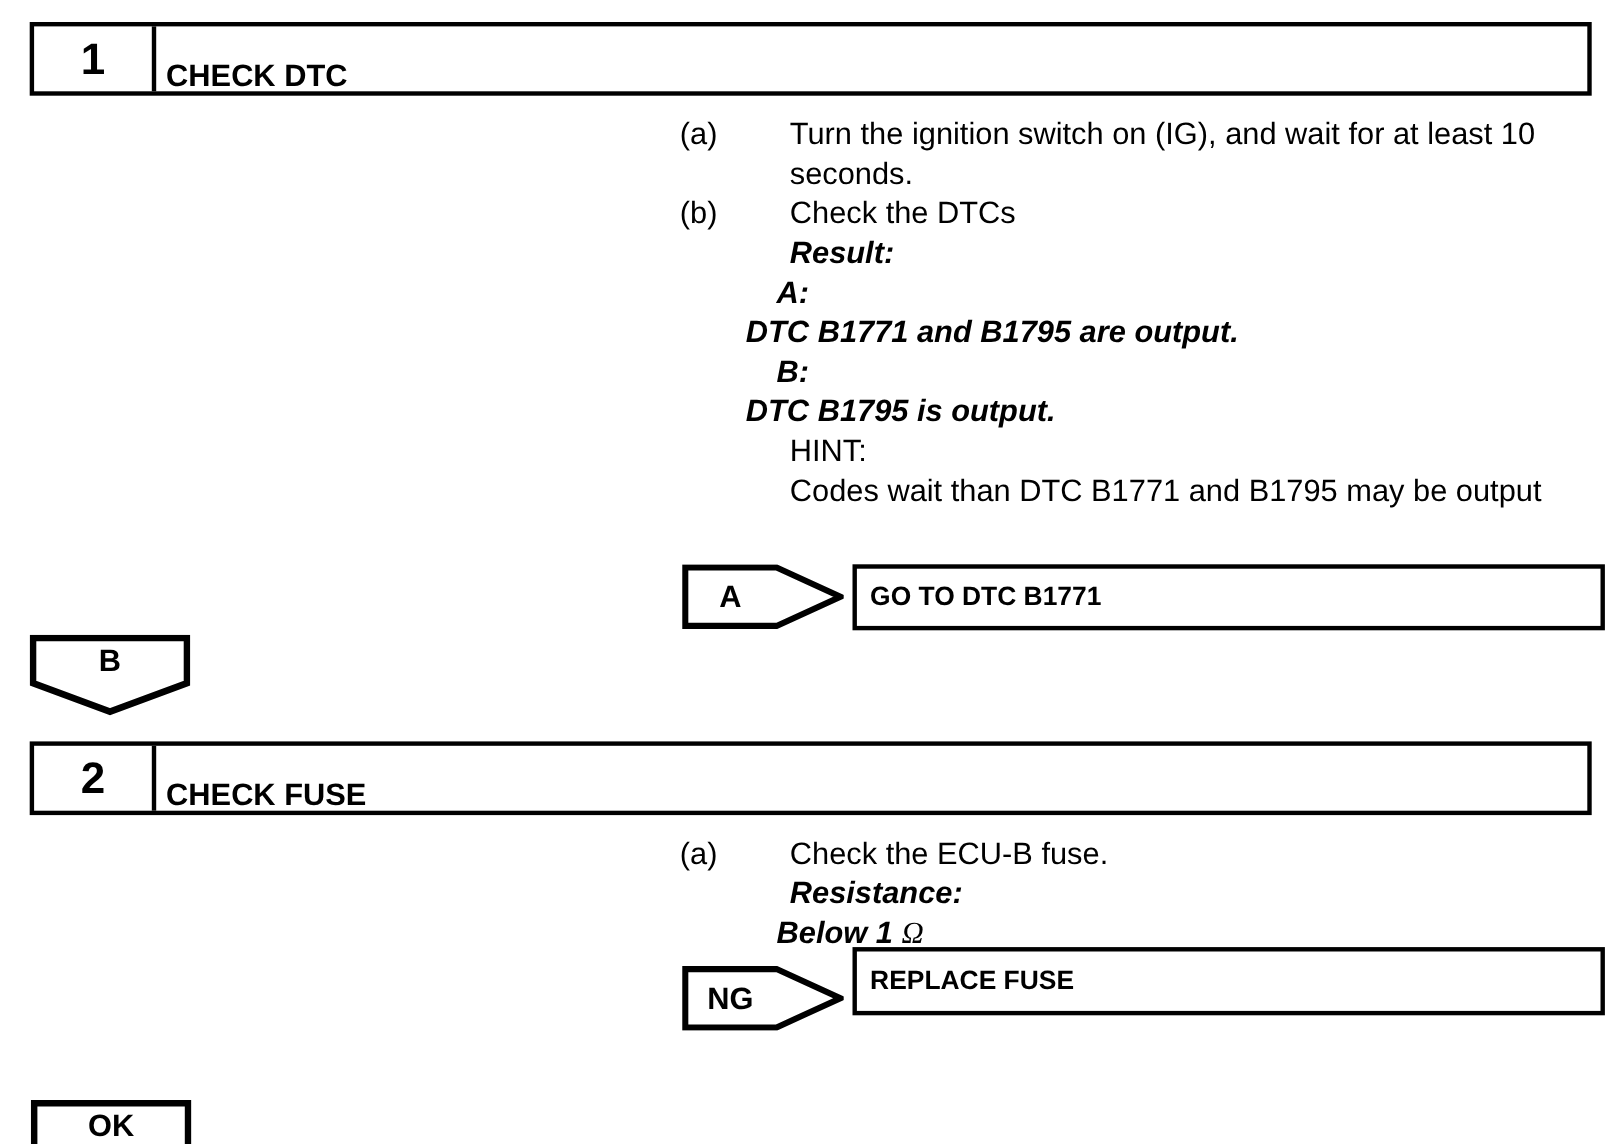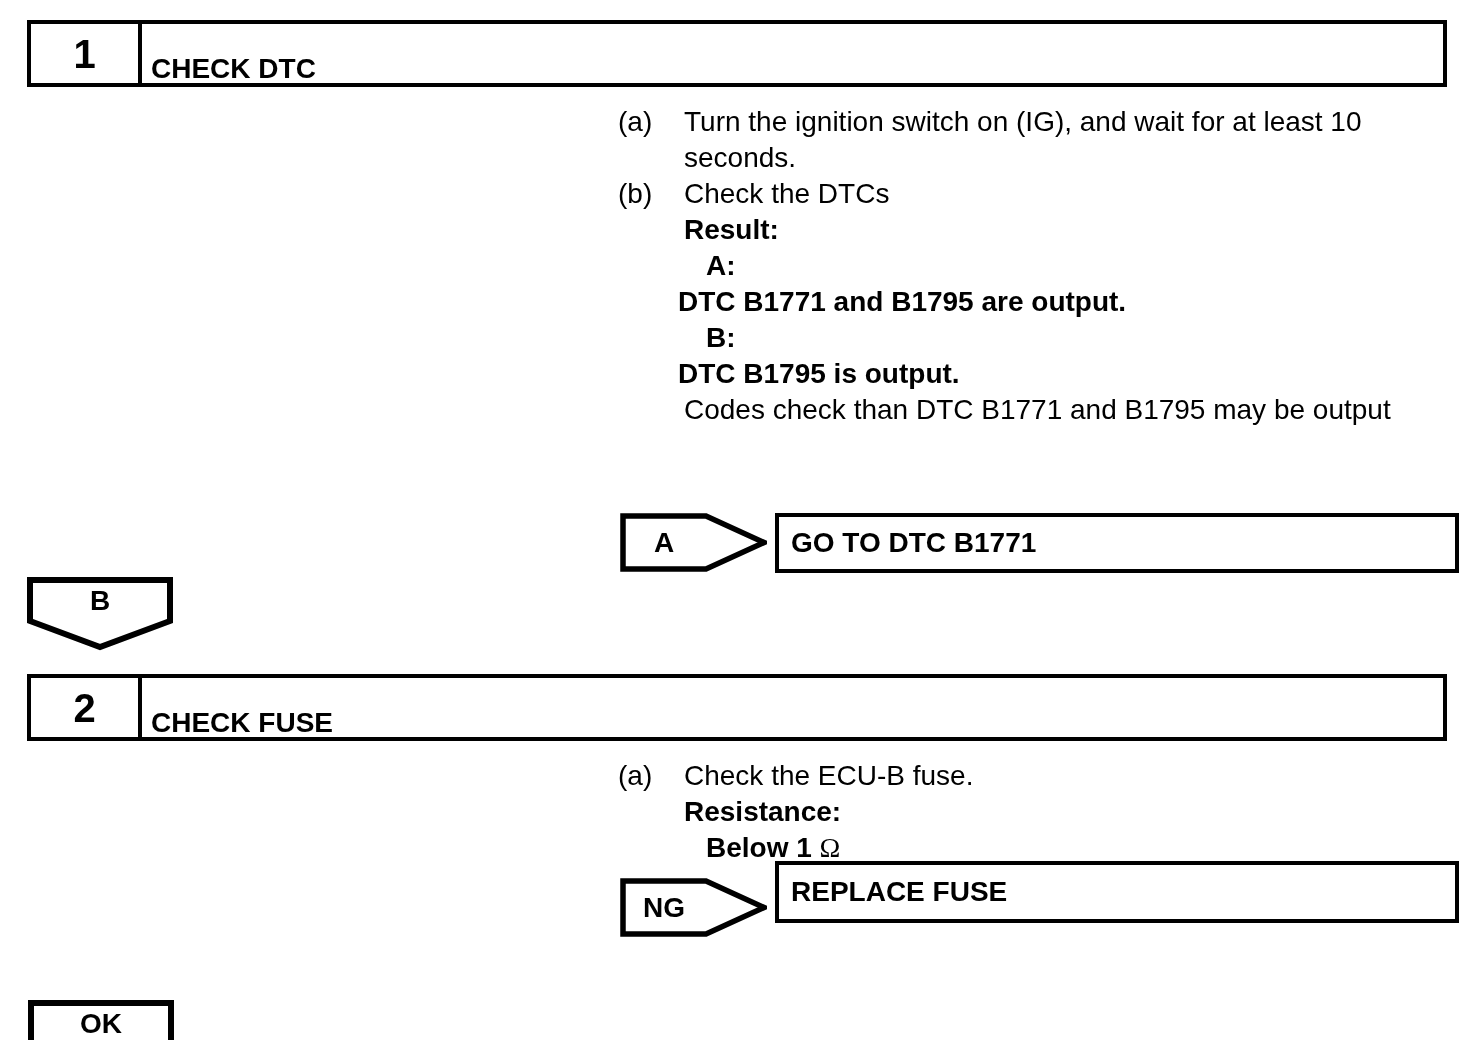--- a/index.html
+++ b/index.html
@@ -28,40 +28,40 @@
     font-weight:700;font-size:28px;letter-spacing:0px;margin-top:30px;
   }
   
   .instr{
     position:absolute;left:618px;width:845px;
     font-size:28px;line-height:36px;
   }
   .line{position:relative;height:36px;white-space:nowrap;}
   .line .marker{position:absolute;left:0;top:0;}
   .line .txt{display:block;}
-  .ind0{margin-left:66px;}
+  .ind0{margin-left:100px;}
   .ind1{margin-left:88px;}
   .ind2{margin-left:60px;}
-  .b{font-weight:700;}
+  .b{font-weight:700;font-style:italic;}
   .tail{font-weight:400;font-family:"Liberation Serif", serif;}
   
   .pointer{position:absolute;width:147px;height:59px;}
   .pointer svg{position:absolute;left:0;top:0;display:block;}
   .pointer-label{
     position:absolute;left:0;top:0;width:88px;height:59px;
     display:flex;align-items:center;justify-content:center;
     font-weight:700;font-size:28px;
   }
   
   .action-box{
     position:absolute;left:775px;width:664px;
     border:4px solid #000;background:#fff;
     display:flex;align-items:center;
     padding-left:12px;box-sizing:content-box;
-    font-weight:700;font-size:28px;
+    font-weight:700;font-size:24px;
   }
   
   .connector{position:absolute;width:146px;height:75px;}
   .connector svg{position:absolute;left:0;top:0;display:block;}
   .connector-label{
     position:absolute;left:0;top:2px;width:146px;height:44px;
     display:flex;align-items:center;justify-content:center;
     font-weight:700;font-size:28px;
   }
 </style>
@@ -96,21 +96,24 @@
       <div class="line">
         <span class="txt ind2 b">DTC B1771 and B1795 are output.</span>
       </div>
       <div class="line">
         <span class="txt ind1 b">B:</span>
       </div>
       <div class="line">
         <span class="txt ind2 b">DTC B1795 is output.</span>
       </div>
       <div class="line">
-        <span class="txt ind0">Codes check than DTC B1771 and B1795 may be output</span>
+        <span class="txt ind0">HINT:</span>
+      </div>
+      <div class="line">
+        <span class="txt ind0">Codes wait than DTC B1771 and B1795 may be output</span>
       </div>
     </div>
 
   <div class="pointer" style="left:620px;top:513px;">
     <svg width="147" height="59" viewBox="0 0 147 59">
       <polygon points="3,3 86,3 144,29.5 86,56 3,56" fill="#ffffff" stroke="#000000" stroke-width="5.5" stroke-linejoin="miter"></polygon>
     </svg>
     <span class="pointer-label">A</span>
   </div>
 

